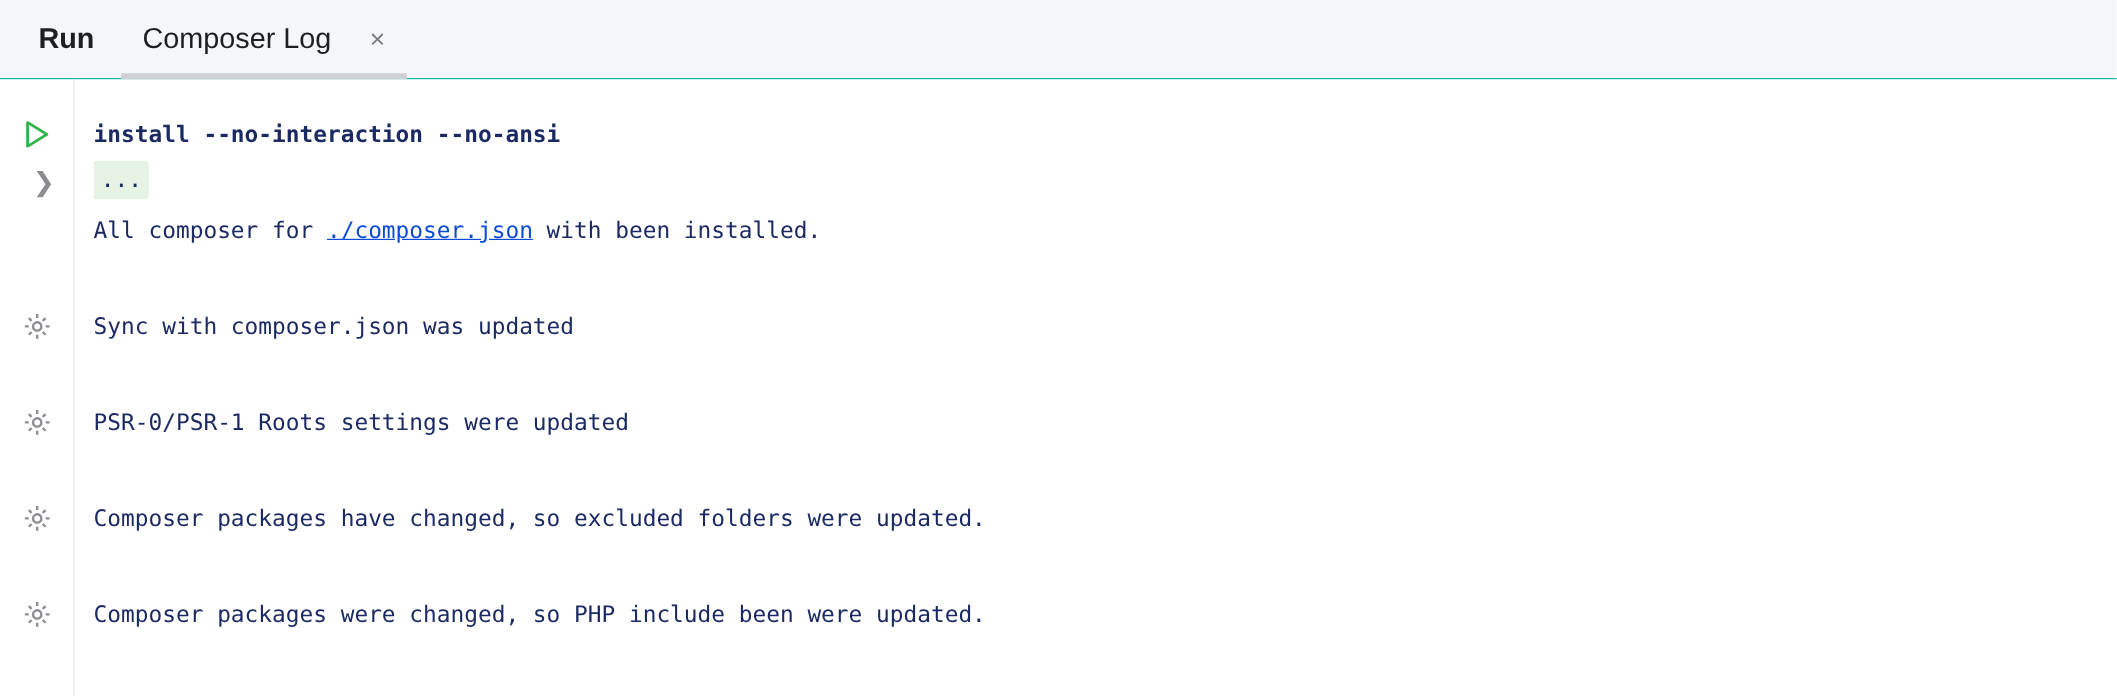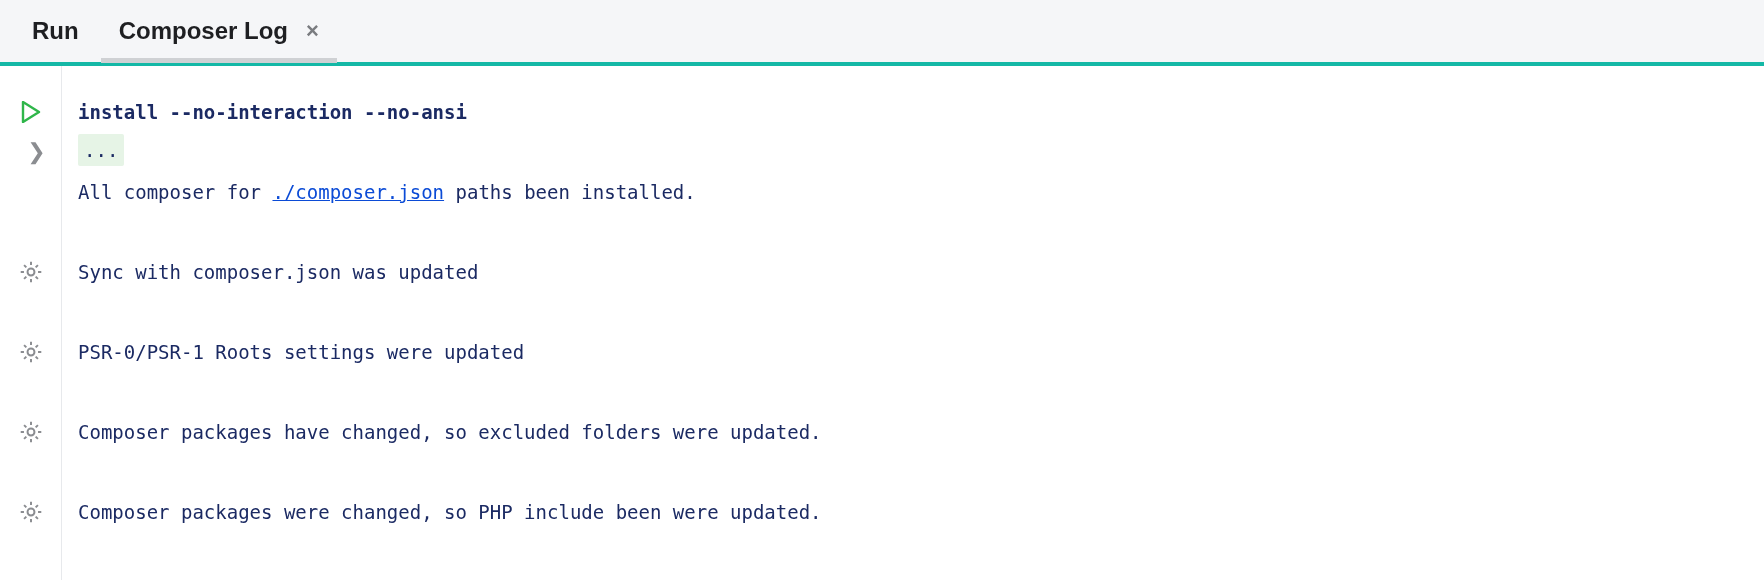--- a/index.html
+++ b/index.html
@@ -8,41 +8,41 @@
     height: 580px;
     font-family: -apple-system, BlinkMacSystemFont, "Segoe UI", Arial, sans-serif;
     background: #ffffff;
     overflow: hidden;
   }
 
   
   .tabbar {
     height: 66px;
     background: #f5f6f8;
-    border-bottom: 4px solid #14b8a6;
+    border-bottom: 1px solid #14b8a6;
     display: flex;
     align-items: stretch;
     padding-left: 14px;
   }
   .tab {
     display: flex;
     align-items: center;
     padding: 0 18px;
     font-size: 24px;
     color: #1e1f22;
     position: relative;
     cursor: pointer;
     user-select: none;
   }
   .tab + .tab { margin-left: 4px; }
   .tab.run { font-weight: 700; }
   .tab.composer {
-    font-weight: 700;
+    font-weight: 400;
     color: #1e1f22;
-    gap: 18px;
+    gap: 32px;
   }
   .tab.composer .close {
     font-size: 22px;
     color: #7a7c80;
     line-height: 1;
   }
   .tab.composer::after {
     content: "";
     position: absolute;
     left: 0;
@@ -180,21 +180,21 @@
           <circle cx="12" cy="12" r="3.2"></circle>
           <path d="M12 2.5v3M12 18.5v3M21.5 12h-3M5.5 12h-3M18.4 5.6l-2.1 2.1M7.7 16.3l-2.1 2.1M18.4 18.4l-2.1-2.1M7.7 7.7 5.6 5.6"></path>
         </svg>
       </span>
     </div>
   </div>
 
   <div class="console">
     <div class="line cmd">install --no-interaction --no-ansi</div>
     <div class="line"><span class="fold">...</span></div>
-    <div class="line"><span>All composer for </span><a class="link">./composer.json</a><span> paths been installed.</span></div>
+    <div class="line"><span>All composer for </span><a class="link">./composer.json</a><span> with been installed.</span></div>
     <div class="blank"></div>
     <div class="line">Sync with composer.json was updated</div>
     <div class="blank"></div>
     <div class="line">PSR-0/PSR-1 Roots settings were updated</div>
     <div class="blank"></div>
     <div class="line">Composer packages have changed, so excluded folders were updated.</div>
     <div class="blank"></div>
     <div class="line">Composer packages were changed, so PHP include been were updated.</div>
   </div>
 

